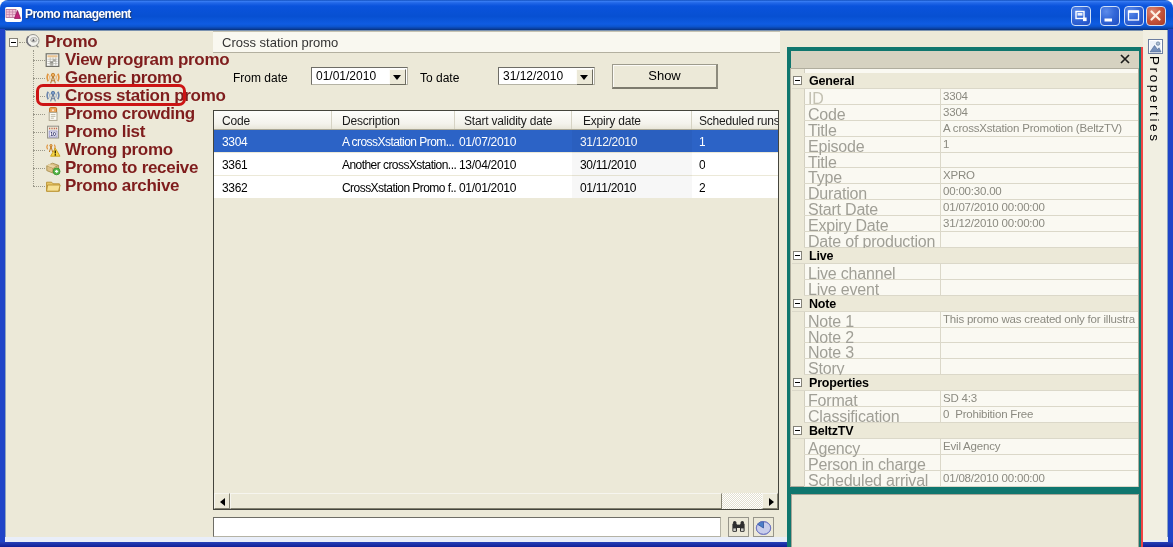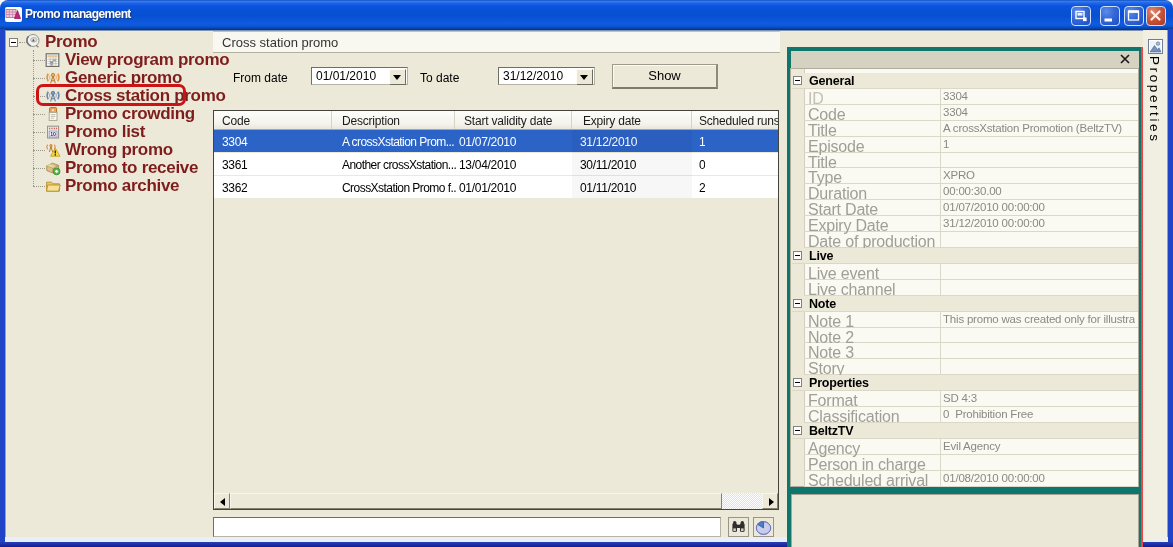--- a/index.html
+++ b/index.html
@@ -353,26 +353,26 @@
             <span class="sep"></span>
             <span class="pl">Date of production</span>
             <span class="pv"></span>
           </div>
         <div class="phead">
             <span class="minus"></span>
             <span class="ht">Live</span>
           </div>
         <div class="prow">
             <span class="sep"></span>
+            <span class="pl">Live channel</span>
+            <span class="pv"></span>
+          </div>
+        <div class="prow">
+            <span class="sep"></span>
             <span class="pl">Live event</span>
-            <span class="pv"></span>
-          </div>
-        <div class="prow">
-            <span class="sep"></span>
-            <span class="pl">Live channel</span>
             <span class="pv"></span>
           </div>
         <div class="phead">
             <span class="minus"></span>
             <span class="ht">Note</span>
           </div>
         <div class="prow">
             <span class="sep"></span>
             <span class="pl">Note 1</span>
             <span class="pv">This promo was created only for illustratin</span>

